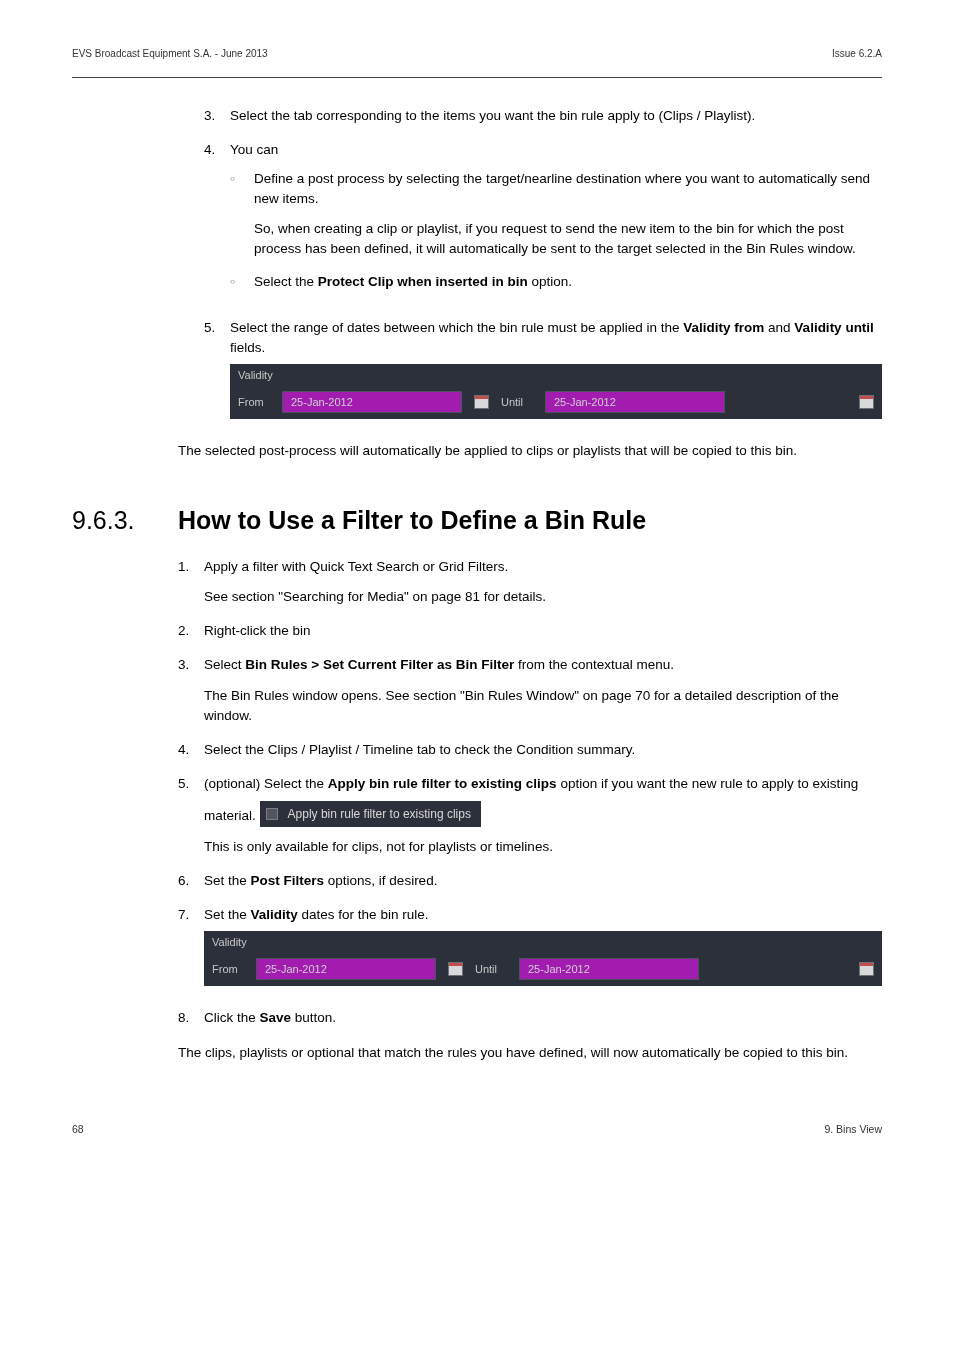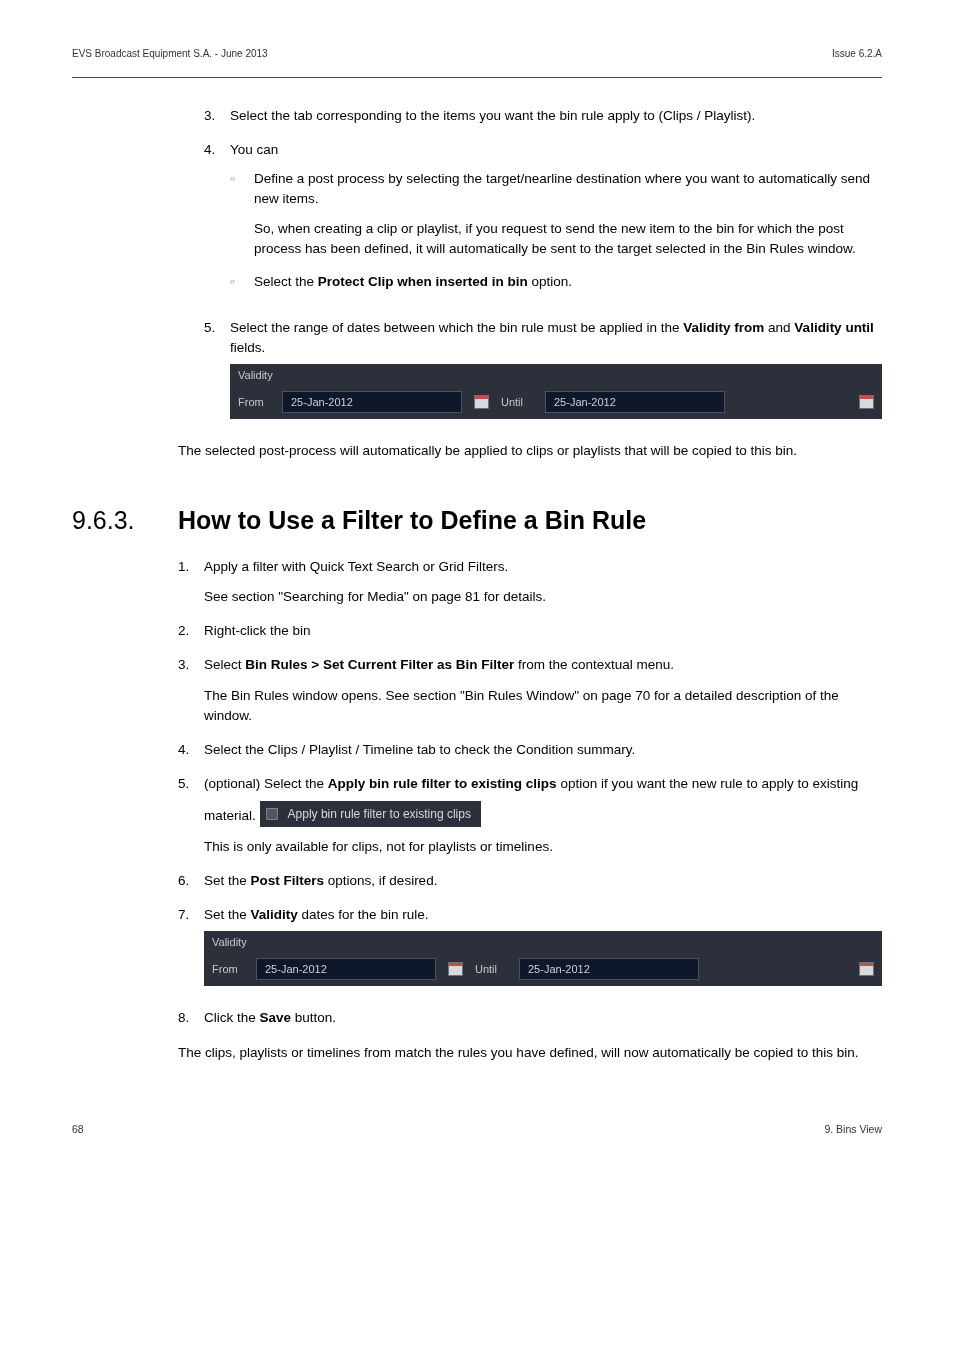--- a/index.html
+++ b/index.html
@@ -79,21 +79,21 @@
     padding: 3px 8px;
   }
   .validity-row {
     display: flex;
     align-items: center;
     padding: 4px 8px 6px 8px;
     gap: 12px;
   }
   .validity-row .lab { min-width: 32px; }
   .validity-row .datebox {
-    background: #0f172a;
+    background: #a21caf;
     border: 1px solid #4d515c;
     padding: 2px 8px;
     color: #d0d0d0;
     min-width: 180px;
   }
   .cal-icon {
     width: 15px; height: 14px;
     background: #d8d9da;
     border: 1px solid #6b7079;
     position: relative;
@@ -288,21 +288,21 @@
         </div>
       </li>
       <li>
         <span class="num">8.</span>
         <span class="body">
           <span>Click the </span><span class="bold">Save</span><span> button.</span>
         </span>
       </li>
     </ol>
 
-    <div class="para">The clips, playlists or timelines from match the rules you have defined, will now automatically be copied to this bin.</div>
+    <div class="para">The clips, playlists or optional that match the rules you have defined, will now automatically be copied to this bin.</div>
   </div>
 
   <div class="footer-row">
     <span>68</span>
     <span>9. Bins View</span>
   </div>
 
 </div>
 
 </body></html>

